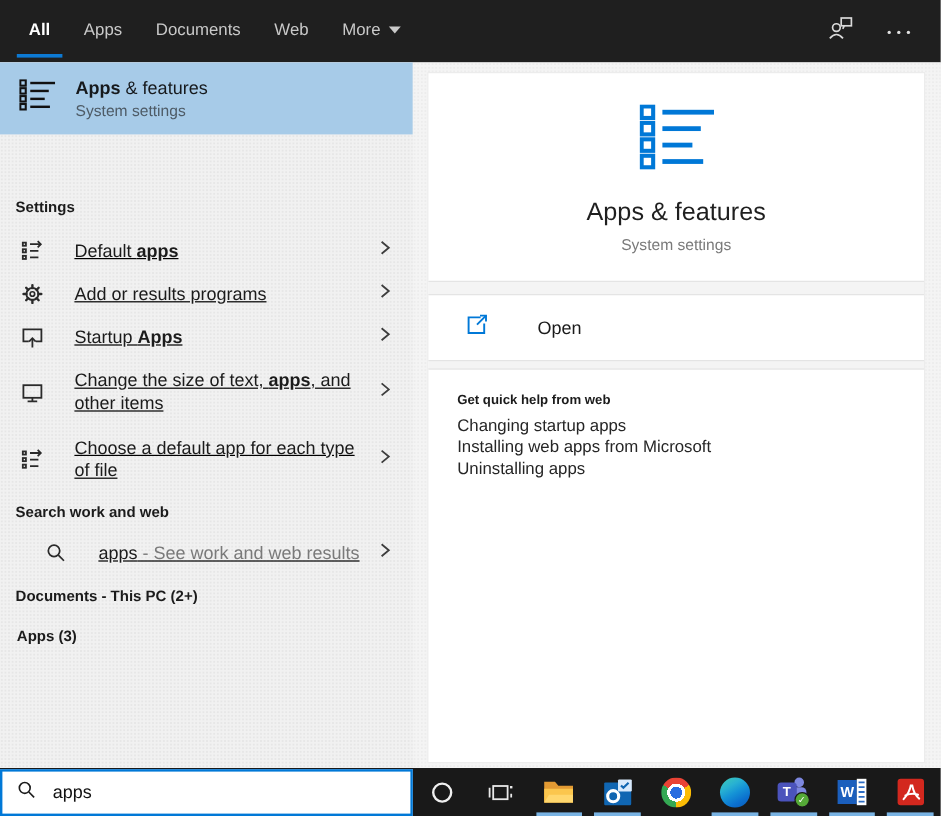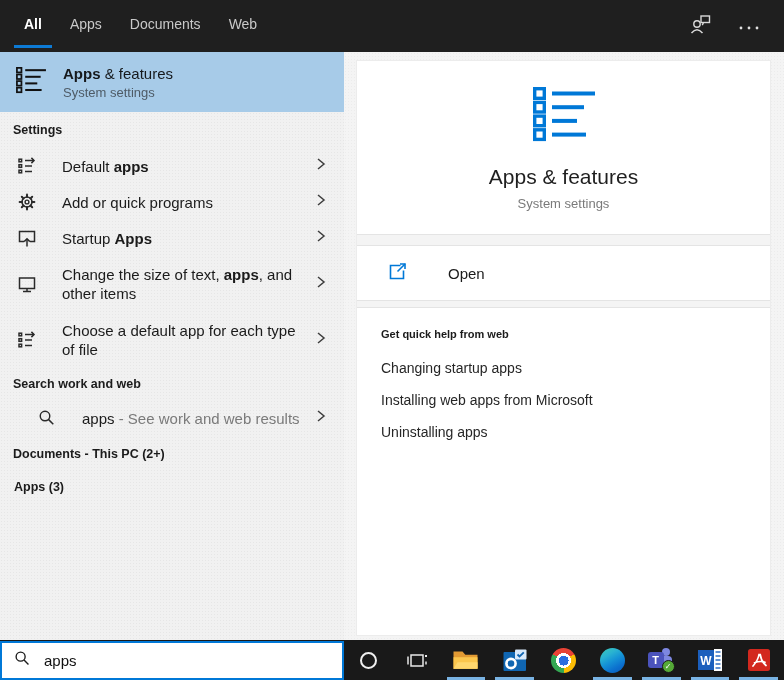--- a/index.html
+++ b/index.html
@@ -22,22 +22,22 @@
   .left-panel{position:absolute;left:0;top:52px;width:344px;height:588px;
     background:#f1f1f1;
     background-image:radial-gradient(#e6e6e6 0.6px, transparent 0.7px);
     background-size:3px 3px;}
   .section-label{font-size:12.5px;font-weight:700;color:#1b1b1b;padding-left:13px;display:flex;align-items:center;}
   .bm-header{height:32px;}
   .best-match-row{height:60px;background:#a7cbe8;display:flex;align-items:center;padding:0 16px;cursor:default;}
   .bm-text{margin-left:17px;display:flex;flex-direction:column;gap:3px;}
   .bm-title{font-size:15px;color:#16191c;}
   .bm-sub{font-size:13px;color:#4e5b66;}
-  .settings-header{height:36px;}
-  .srow{position:relative;display:flex;align-items:center;padding-left:17px;cursor:default;}
+  .settings-header{height:36px;margin-top:43px;}
+  .srow{position:relative;display:flex;align-items:center;padding-left:17px;cursor:default;text-decoration:underline;}
   .srow.one{height:36px;}
   .srow.two{height:56px;}
   .srow .icon-cell{width:20px;display:flex;justify-content:center;}
   .srow-text{margin-left:25px;font-size:15px;color:#1b1b1b;line-height:19px;max-width:248px;}
   .row-chevron{position:absolute;right:18px;top:50%;transform:translateY(-50%);}
   .sww-header{height:32px;}
   .search-row{height:36px;margin-left:20px;}
   .q{color:#1b1b1b;}
   .suffix{color:#7a7a7a;}
   .docs-header{height:36px;}
@@ -54,21 +54,21 @@
   .hero svg{display:block;margin:0 auto;}
   .hero-title{margin-top:22px;font-size:21px;color:#1f1f1f;}
   .hero-sub{margin-top:7px;font-size:13px;color:#7a7a7a;}
   .gap{background:#f4f4f4;border-top:1px solid #e4e4e4;border-bottom:1px solid #e4e4e4;flex:none;}
   .gap1{height:10px;}
   .gap2{height:6px;}
   .open-row{height:54px;flex:none;display:flex;align-items:center;padding-left:30px;gap:40px;cursor:default;}
   .open-label{font-size:15px;color:#1b1b1b;}
   .help{flex:1;padding:20px 24px 0 24px;}
   .help-heading{font-size:11px;font-weight:700;color:#1b1b1b;height:18px;}
-  .help-link{margin-top:14px;height:18px;font-size:14px;color:#262626;cursor:default;}
+  .help-link{margin-top:0;height:18px;font-size:14px;color:#262626;cursor:default;}
 
   
   .bottom-bar{position:absolute;left:0;top:640px;width:784px;height:40px;background:#191919;}
   .search-box{position:absolute;left:0;top:1px;width:344px;height:39px;box-sizing:border-box;
       background:#ffffff;border:2px solid #0078d7;display:flex;align-items:center;
       padding-left:12px;gap:13px;}
   .search-box input{border:none;outline:none;background:transparent;font-size:15px;color:#111;
       font-family:inherit;width:250px;padding:0;}
   .taskbar{position:absolute;left:344px;top:0;width:440px;height:40px;display:flex;overflow:hidden;}
   .tb-slot{width:48.8px;height:40px;position:relative;display:flex;align-items:center;justify-content:center;flex:none;cursor:default;}
@@ -100,20 +100,24 @@
       </div>
     <div class="tab">
         <span>Apps</span>
       </div>
     <div class="tab">
         <span>Documents</span>
       </div>
     <div class="tab">
         <span>Web</span>
       </div>
+    <div class="tab">
+      <span>More</span>
+      <span class="caret-down"></span>
+    </div>
   </div>
   <div class="header-icons">
     <span>
       <svg width="23" height="23" viewBox="0 0 23 23" fill="none" stroke="#d9d9d9" stroke-width="1.4">
         <circle cx="8" cy="11" r="3.2"></circle>
         <path d="M2.5 20 q5.5,-6.5 11,0"></path>
         <rect x="12" y="3" width="8.5" height="6.5"></rect>
         <path d="M14.5 9.5 l-1.2 2.6"></path>
       </svg>
     </span>
@@ -185,21 +189,21 @@
             <line x1="13.5" y1="13.5" x2="15.2" y2="15.2"></line>
           <line x1="10" y1="15" x2="10" y2="17.4"></line>
             <line x1="6.5" y1="13.5" x2="4.8" y2="15.2"></line>
           <line x1="5" y1="10" x2="2.6" y2="10"></line>
             <line x1="6.5" y1="6.5" x2="4.8" y2="4.8"></line>
           <line x1="10" y1="5" x2="10" y2="2.6"></line>
             <line x1="13.5" y1="6.5" x2="15.2" y2="4.8"></line>
         </g>
       </svg>
     </span>
-    <span class="srow-text"><span>Add or quick programs</span><b></b><span></span></span>
+    <span class="srow-text"><span>Add or results programs</span><b></b><span></span></span>
     <span class="row-chevron">
       <svg width="10" height="14" viewBox="0 0 10 14" fill="none" stroke="#3d3d3d" stroke-width="1.5">
           <polyline points="2,2 8,7 2,12"></polyline>
         </svg>
     </span>
   </div>
 
   <div class="srow one">
     <span class="icon-cell">
       <svg width="20" height="20" viewBox="0 0 20 20" fill="none" stroke="#2a2a2a" stroke-width="1.5">

